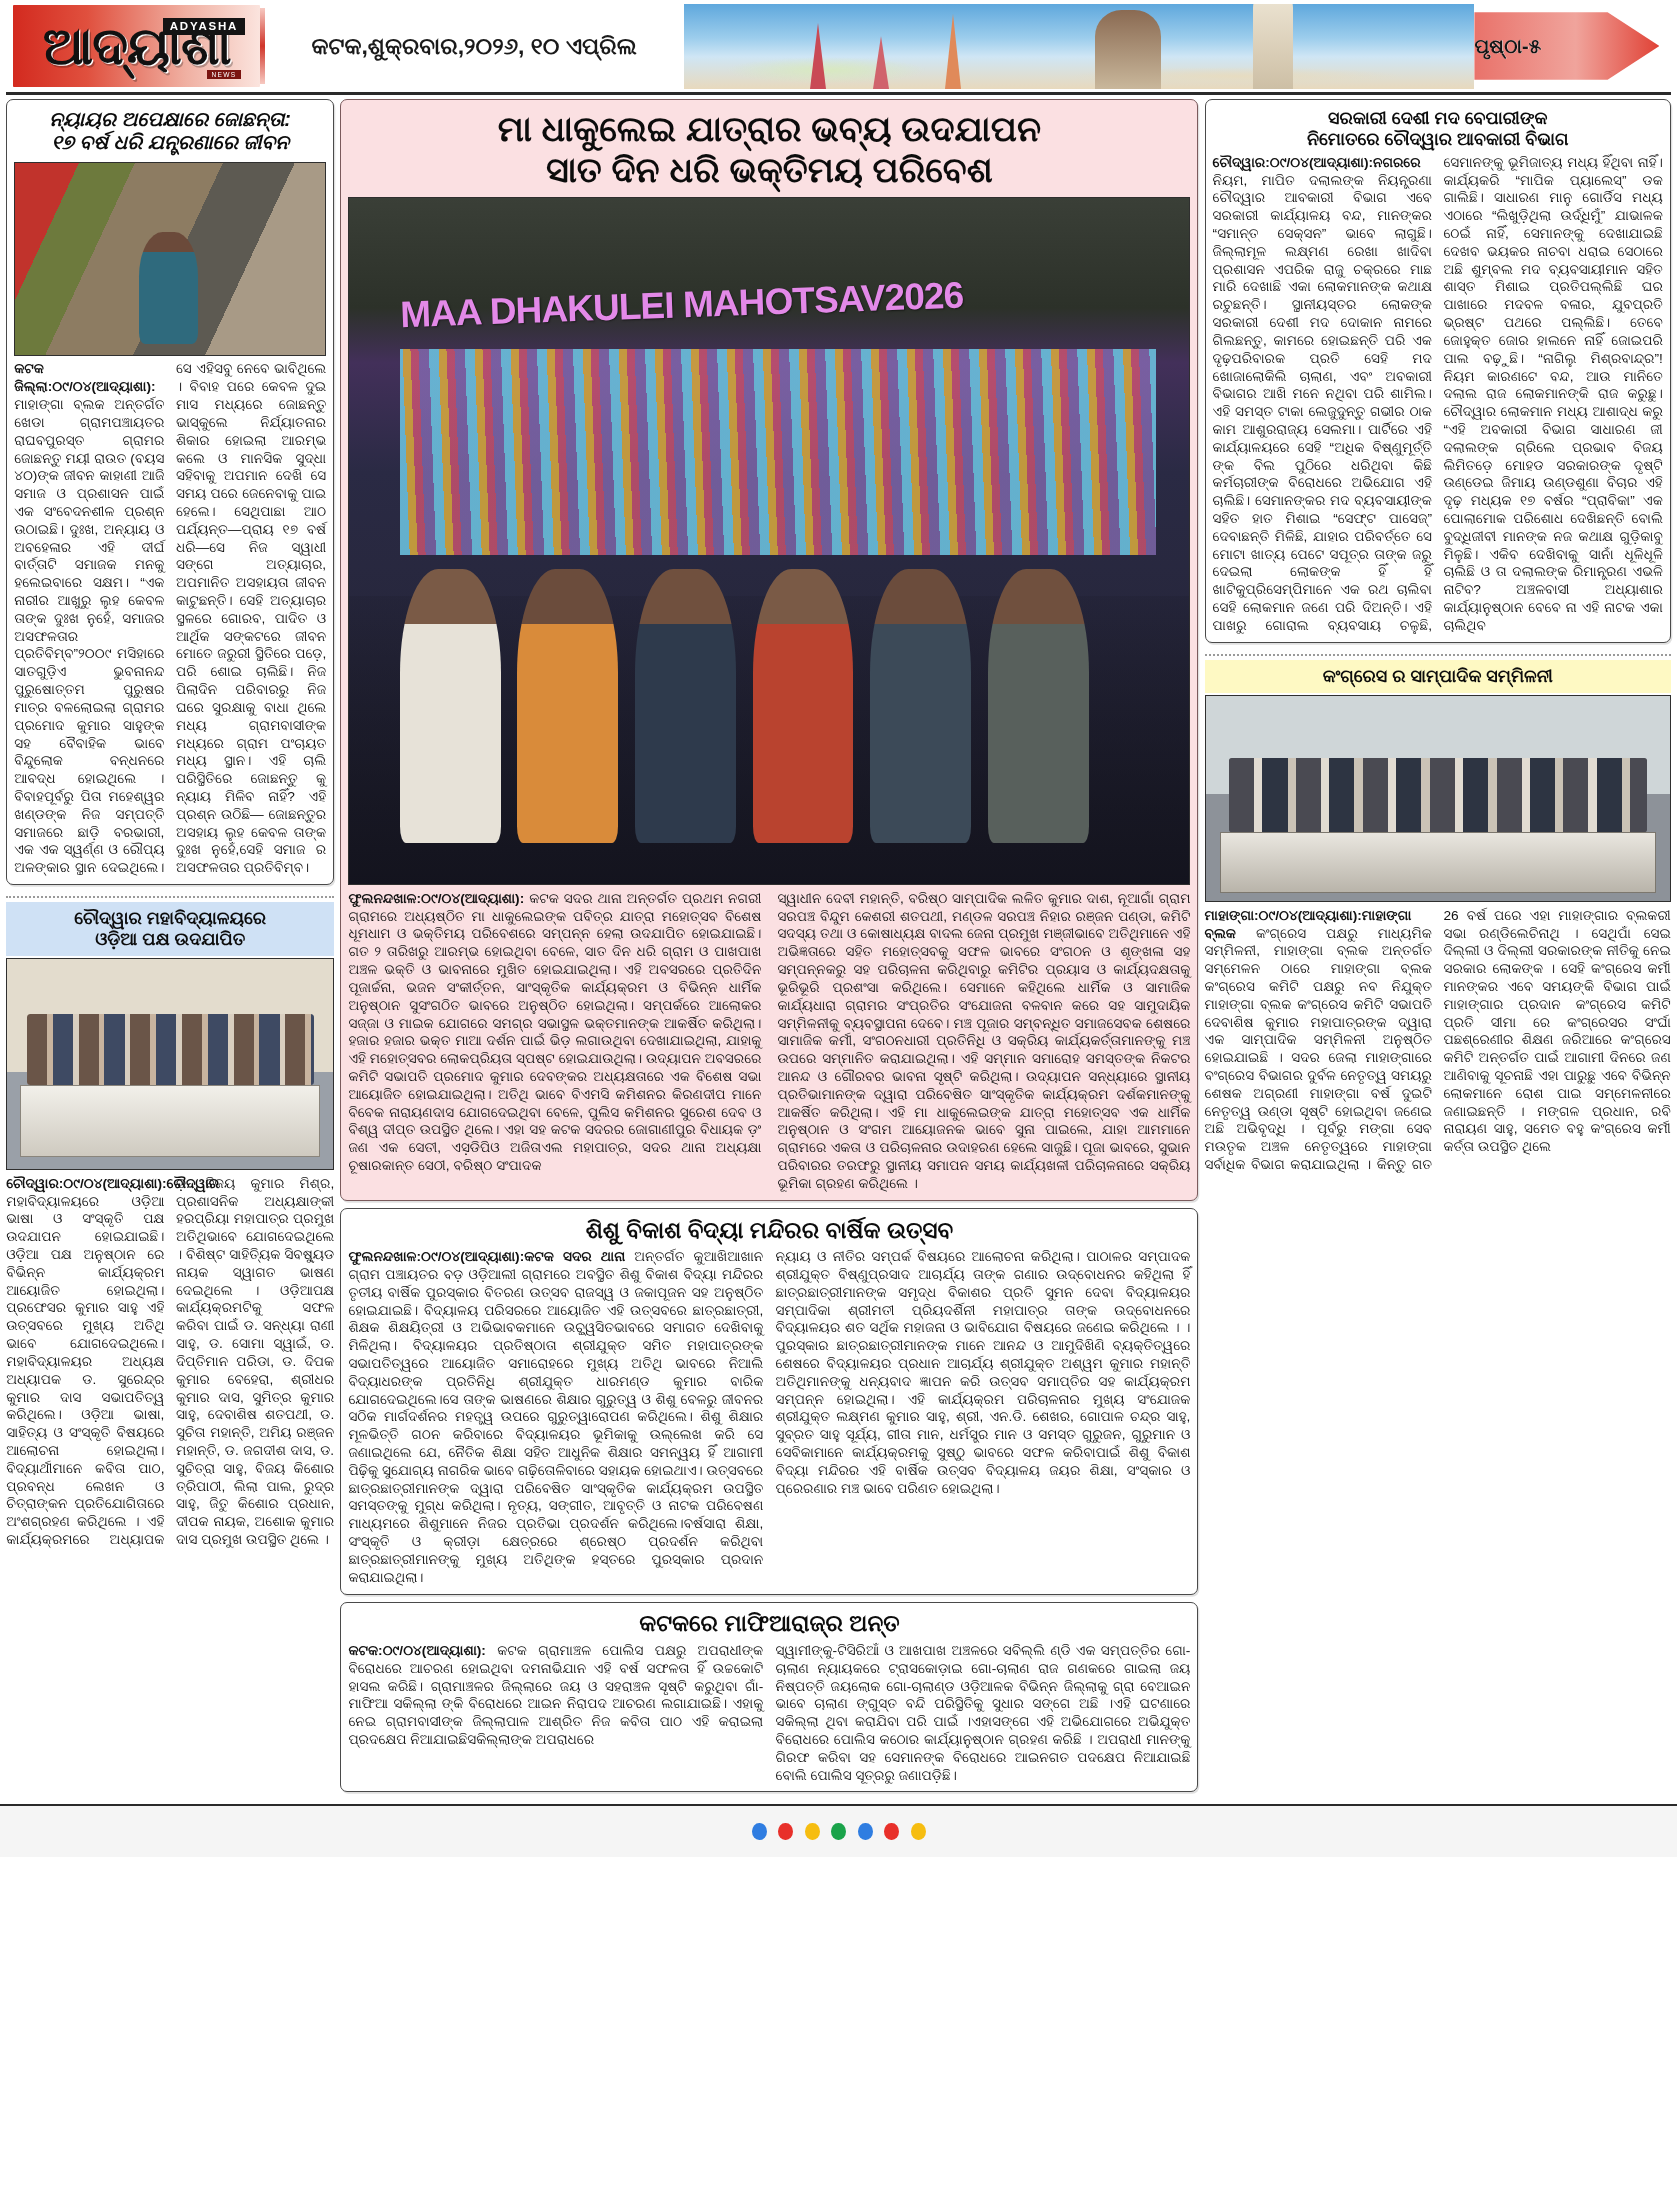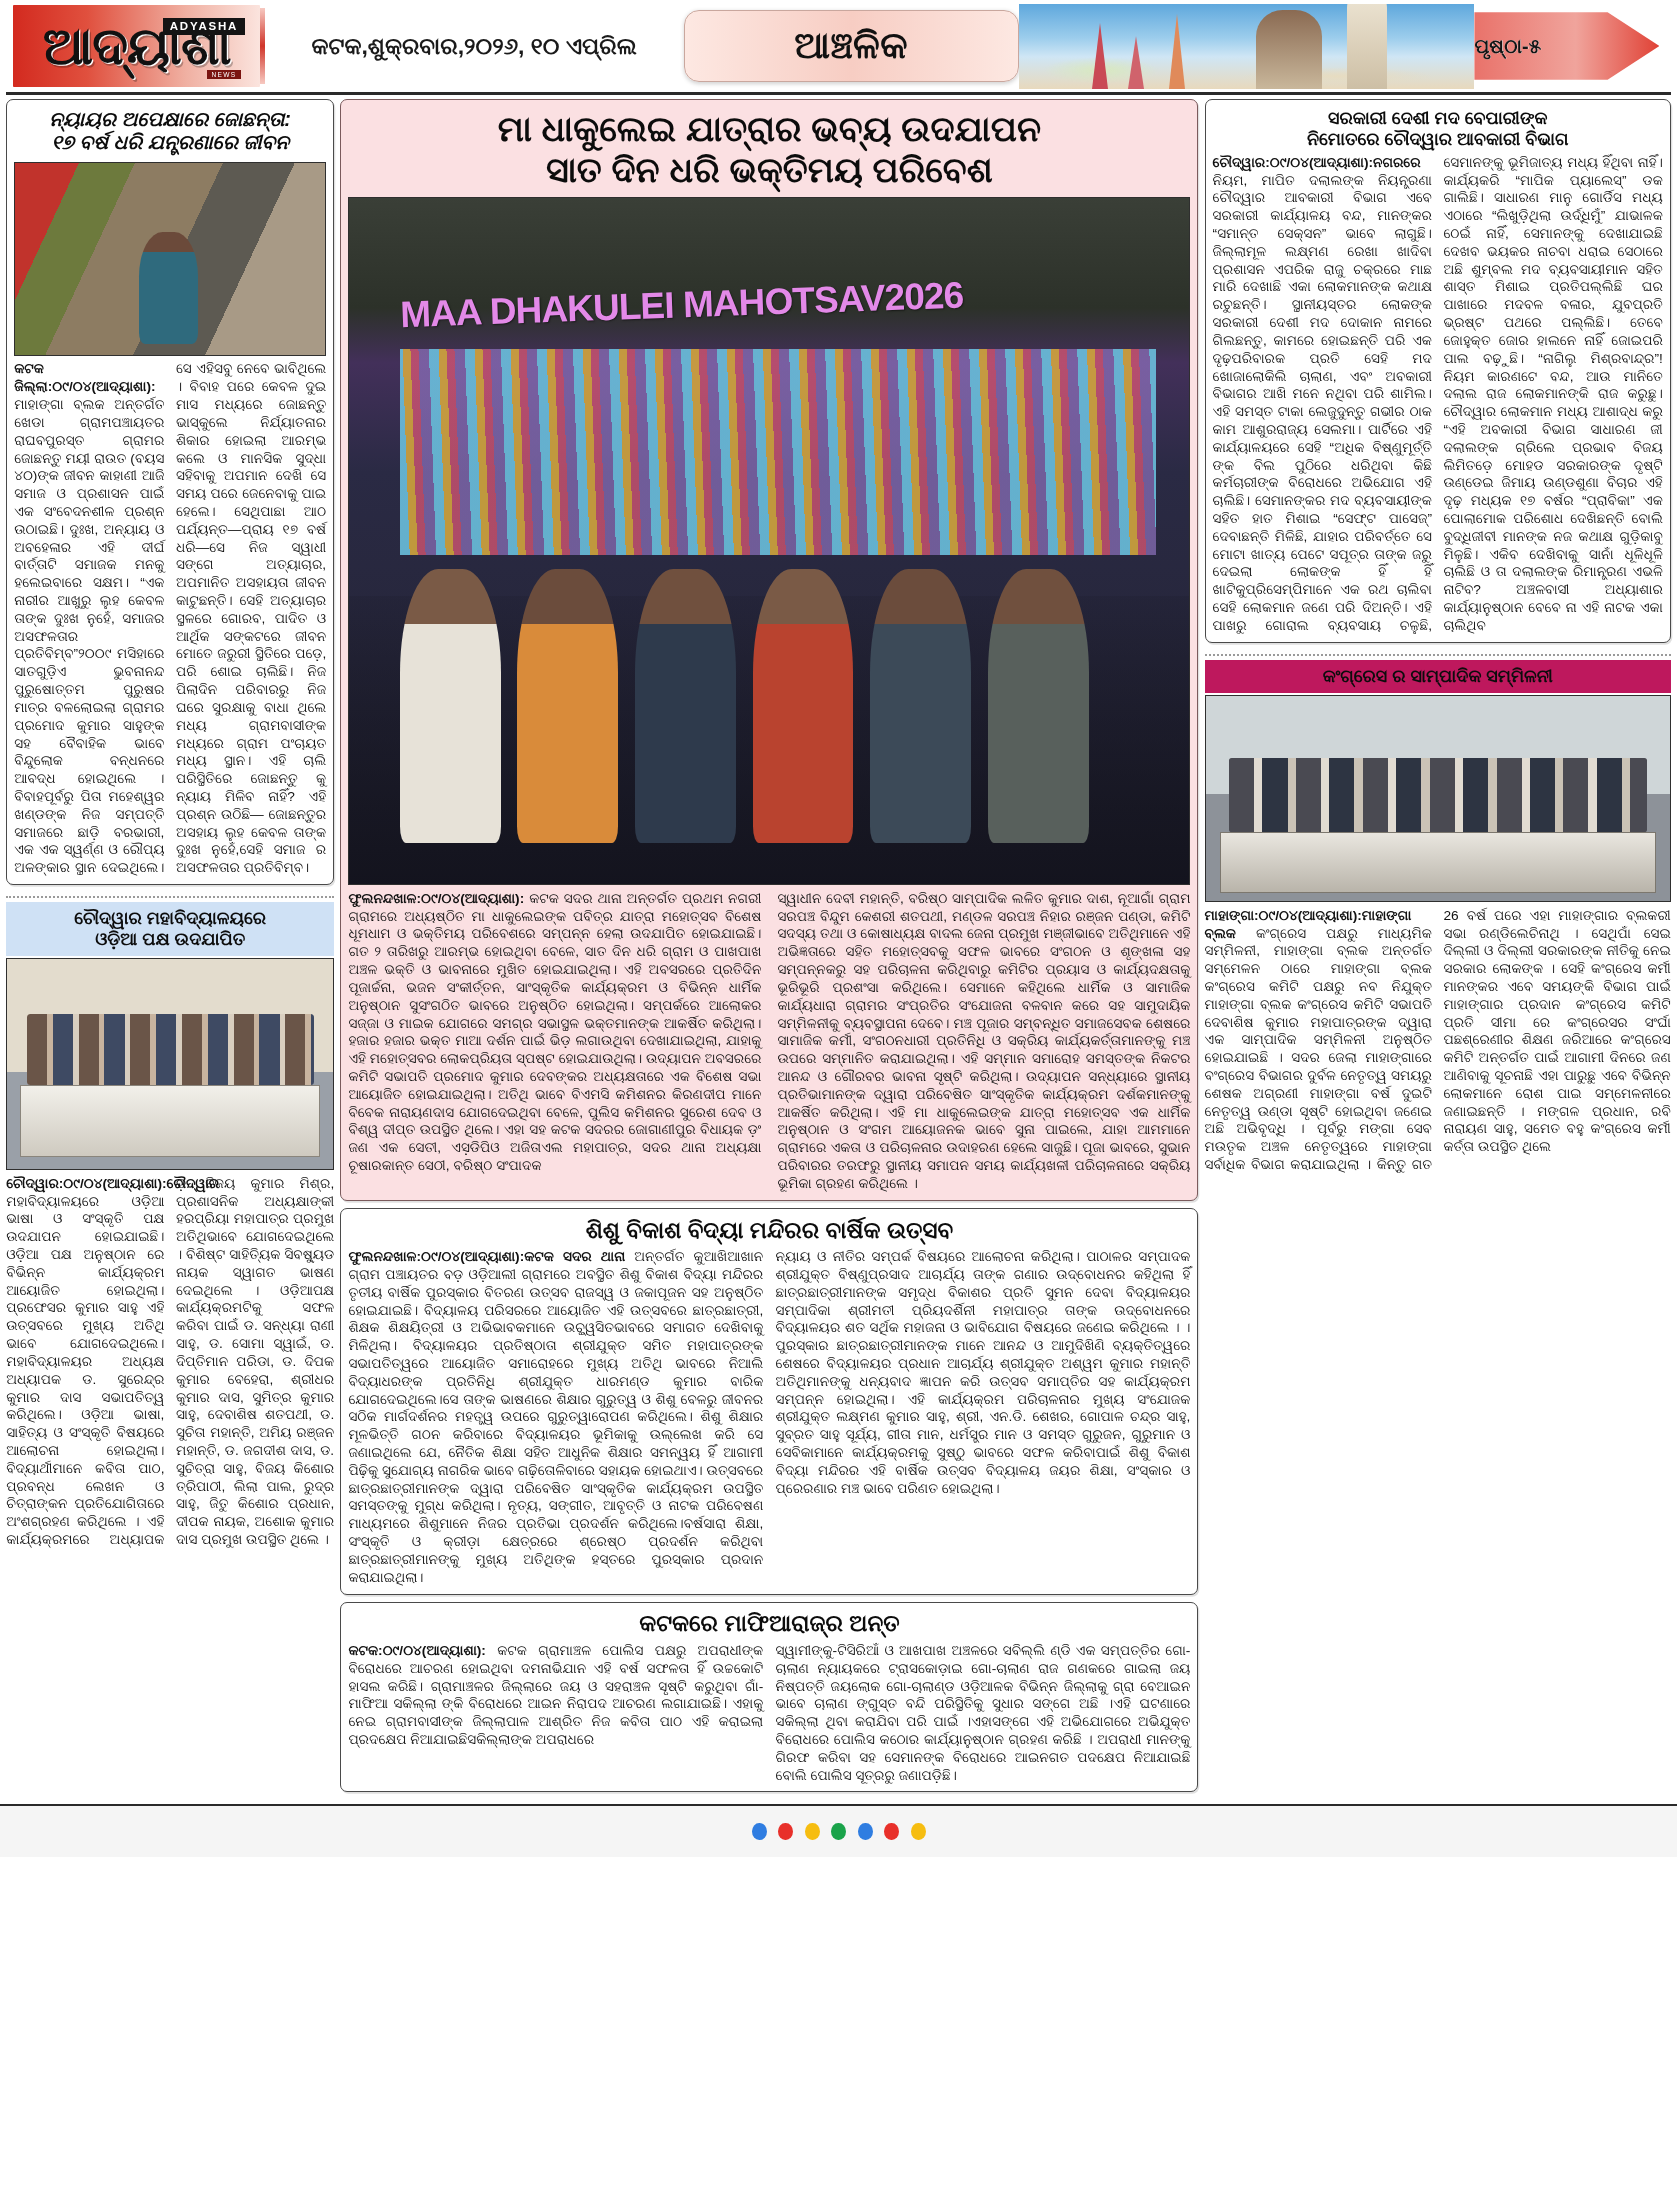--- a/index.html
+++ b/index.html
@@ -153,21 +153,21 @@
     color: #0c0c0c;
     line-height: 1.18;
     padding: 2.6px 1.8px 4.4px 1.8px;
   }
   .hl-xl { font-size: 35px; }
   .hl-lg { font-size: 23px; }
   .hl-md { font-size: 20px; font-style: italic; }
   .hl-sm { font-size: 17.6px; }
 
   .hl-blue  { background: #cfe1f5; padding: 6.2px 3.5px; }
-  .hl-green { background: #be185d; padding: 6.2px 3.5px; }
+  .hl-green { background: #fef9c3; padding: 6.2px 3.5px; }
 
   .dotrule {
     border-top: 2.2px dotted #9a9a9a;
     margin: 4.4px 0 3.5px 0;
   }
 
   .photo {
     width: 100%;
     border: 0.9px solid #2f2f2f;
     position: relative;
@@ -287,23 +287,20 @@
 <body>
 
 <div class="masthead">
   <div class="mh-logo">
     <span class="mh-logo-text">ଆଦ୍ୟାଶା</span>
     <span class="mh-logo-badge">ADYASHA</span>
     <span class="mh-logo-sub">NEWS</span>
   </div>
   <div class="mh-divider"></div>
   <div class="mh-date">କଟକ,ଶୁକ୍ରବାର,୨୦୨୬, ୧୦ ଏପ୍ରିଲ</div>
-  <div class="mh-section">
-    <span class="mh-section-text">ଆଞ୍ଚଳିକ</span>
-  </div>
   <div class="mh-temple">
     <div class="spire" style="left:16%">
         <i style="border-bottom:66px solid #c94a55"></i>
       </div>
     <div class="spire" style="left:24%">
         <i style="border-bottom:53px solid #d0636c"></i>
       </div>
     <div class="spire" style="left:33%">
         <i style="border-bottom:75px solid #e08a5a"></i>
       </div>

